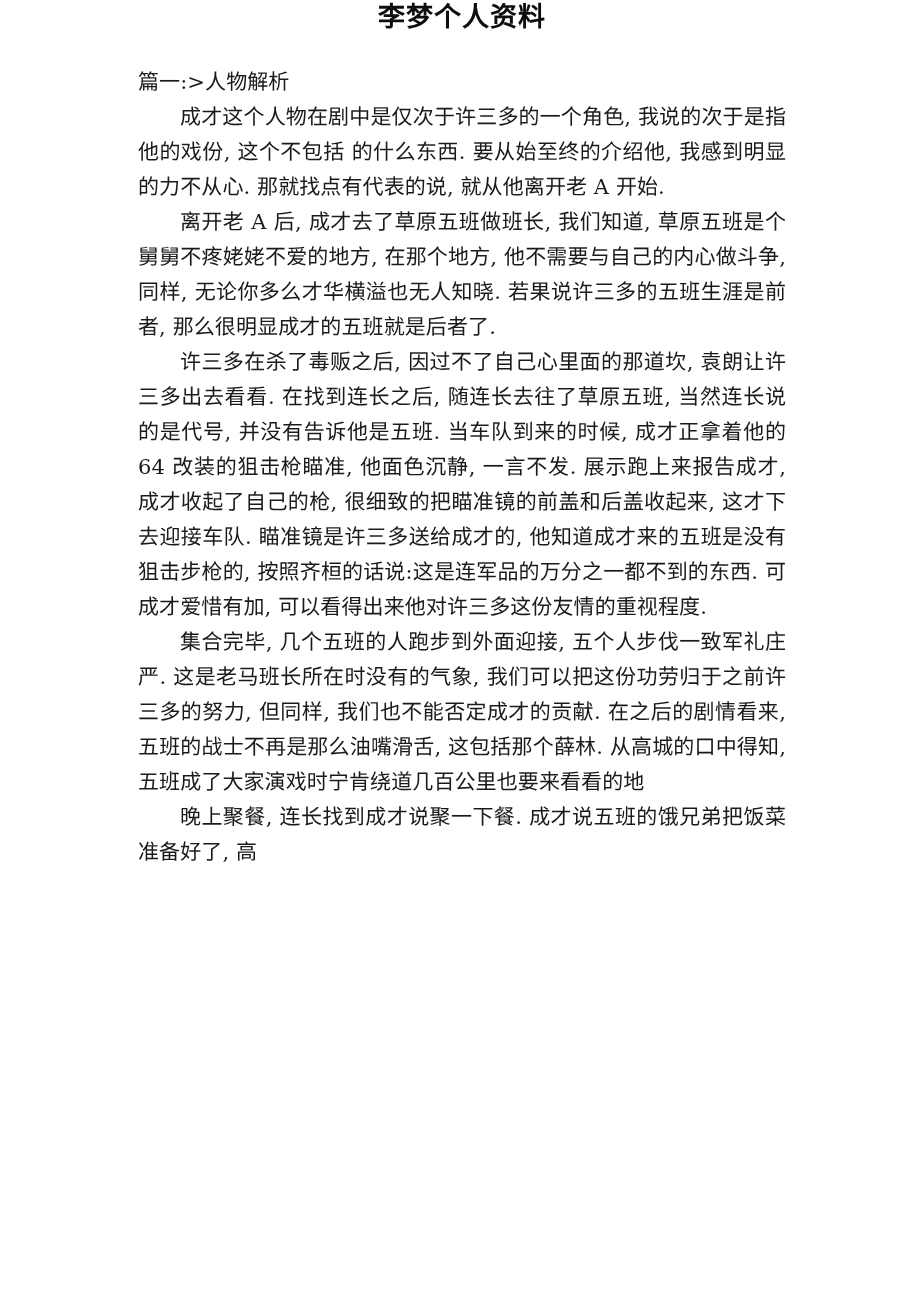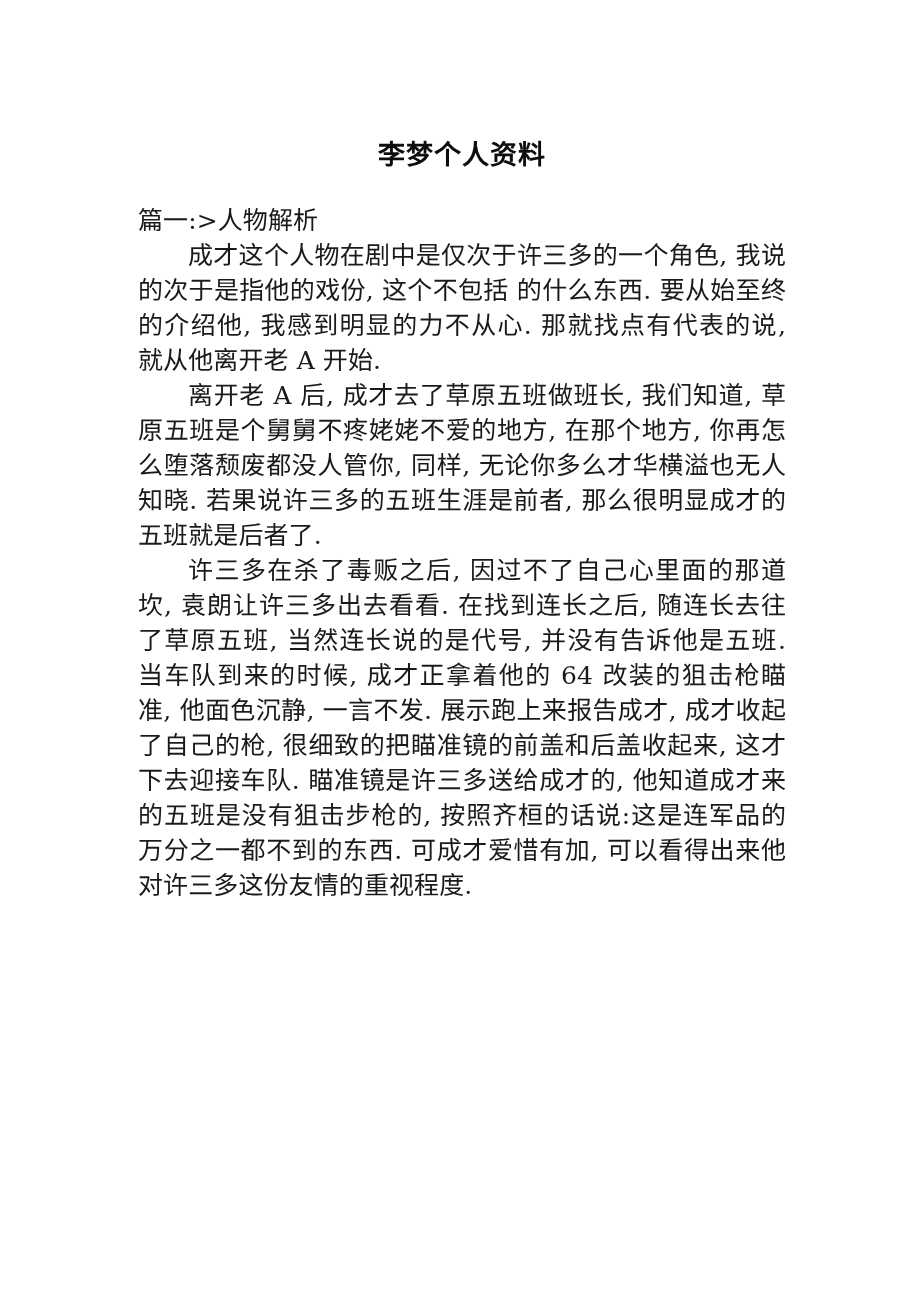--- a/index.html
+++ b/index.html
@@ -23,26 +23,25 @@
     width: 648px;
   }
   .doc-title {
     font-family: "DejaVu Serif", "Liberation Serif", serif;
     font-weight: bold;
     font-size: 27px;
     line-height: 34px;
     color: #0d0d0d;
     text-align: center;
     margin: 0;
-    padding-top: 138px;
     letter-spacing: 1px;
   }
   .para {
     font-family: "DejaVu Serif", "Liberation Serif", serif;
-    font-size: 25px;
+    font-size: 21px;
     line-height: 35px;
     color: #1a1a1a;
     margin: 0;
     text-align: justify;
     text-justify: inter-character;
     letter-spacing: 0.1px;
     word-break: break-all;
   }
   .para.first-block {
     margin-top: 31px;
@@ -52,17 +51,19 @@
 </style>
 </head>
 <body>
 
 <div class="page">
   <div class="doc-body">
     <h1 class="doc-title">李梦个人资料</h1>
     <div id="paragraph-container">
         <p class="para indent-0 first-block">篇一:&gt;人物解析</p>
         <p class="para indent-2">成才这个人物在剧中是仅次于许三多的一个角色, 我说的次于是指他的戏份, 这个不包括  的什么东西. 要从始至终的介绍他, 我感到明显的力不从心. 那就找点有代表的说, 就从他离开老 A 开始.</p>
-        <p class="para indent-2">离开老 A 后, 成才去了草原五班做班长, 我们知道, 草原五班是个舅舅不疼姥姥不爱的地方, 在那个地方, 你再怎么堕落颓废都没人管你, 同样, 无论你多么才华横溢也无人知晓. 若果说许三多的五班生涯是前者, 那么很明显成才的五班就是后者了.</p>
+        <p class="para indent-2">离开老 A 后, 成才去了草原五班做班长, 我们知道, 草原五班是个舅舅不疼姥姥不爱的地方, 在那个地方, 他不需要与自己的内心做斗争, 同样, 无论你多么才华横溢也无人知晓. 若果说许三多的五班生涯是前者, 那么很明显成才的五班就是后者了.</p>
         <p class="para indent-2">许三多在杀了毒贩之后, 因过不了自己心里面的那道坎, 袁朗让许三多出去看看. 在找到连长之后, 随连长去往了草原五班, 当然连长说的是代号, 并没有告诉他是五班. 当车队到来的时候, 成才正拿着他的 64 改装的狙击枪瞄准, 他面色沉静, 一言不发. 展示跑上来报告成才, 成才收起了自己的枪, 很细致的把瞄准镜的前盖和后盖收起来, 这才下去迎接车队. 瞄准镜是许三多送给成才的, 他知道成才来的五班是没有狙击步枪的, 按照齐桓的话说:这是连军品的万分之一都不到的东西. 可成才爱惜有加, 可以看得出来他对许三多这份友情的重视程度.</p>
+        <p class="para indent-2">集合完毕, 几个五班的人跑步到外面迎接, 五个人步伐一致军礼庄严. 这是老马班长所在时没有的气象, 我们可以把这份功劳归于之前许三多的努力, 但同样, 我们也不能否定成才的贡献. 在之后的剧情看来, 五班的战士不再是那么油嘴滑舌, 这包括那个薛林. 从高城的口中得知, 五班成了大家演戏时宁肯绕道几百公里也要来看看的地</p>
+        <p class="para indent-2">晚上聚餐, 连长找到成才说聚一下餐. 成才说五班的饿兄弟把饭菜准备好了, 高</p>
       </div>
   </div>
 </div>
 
 </body></html>

